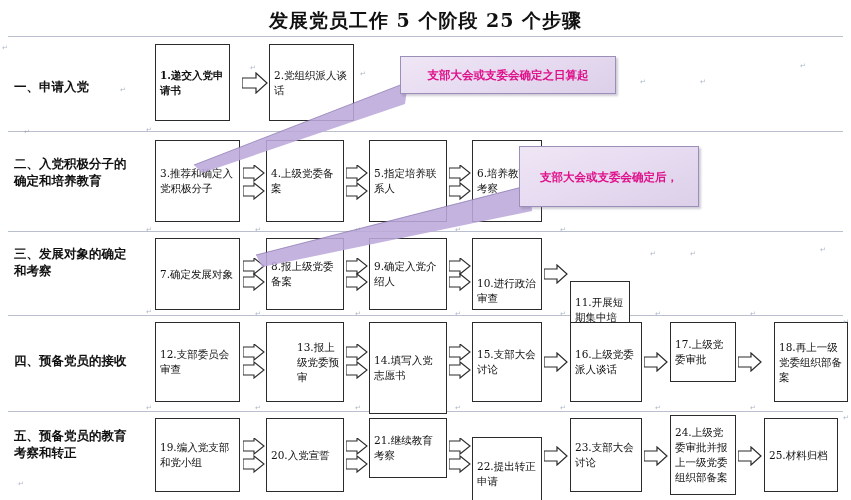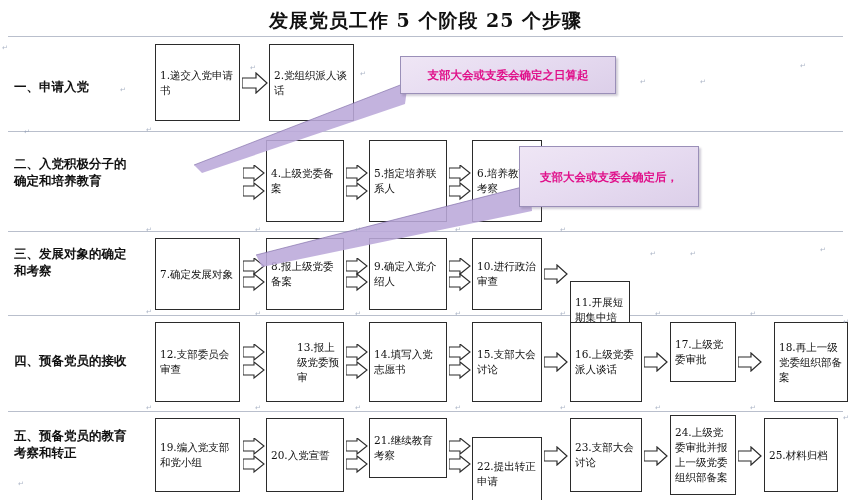--- a/index.html
+++ b/index.html
@@ -124,32 +124,35 @@
 
   <div class="stage-label" style="top:427px;">
     <div>五、预备党员的教育</div>
     <div>考察和转正</div>
   </div>
 
   <div class="stage-label" style="top:352px;">
     <div>四、预备党员的接收</div>
   </div>
 
-  <div class="node" style="left:155px;top:44px;width:85px;height:77px;">
+  <div class="node" style="left:155px;top:44px;width:75px;height:77px;font-weight:bold;">
     <span>1.递交入党申请书</span>
   </div>
   <div class="conn" style="left:242px;top:72px;">
     <svg width="26" height="22" viewBox="0 0 26 22">
       <polygon points="0,6 14,6 14,1 25,11 14,21 14,16 0,16" fill="#ffffff" stroke="#2b2b2b" stroke-width="1.2"></polygon>
     </svg>
   </div>
   <div class="node" style="left:269px;top:44px;width:85px;height:77px;">
     <span>2.党组织派人谈话</span>
   </div>
 
+  <div class="node" style="left:155px;top:140px;width:85px;height:82px;">
+    <span>3.推荐和确定入党积极分子</span>
+  </div>
   <div class="conn" style="left:243px;top:165px;">
     <svg width="22" height="36" viewBox="0 0 22 36">
       <polygon points="0,3 11,3 11,0 21,8 11,16 11,13 0,13" fill="#ffffff" stroke="#2b2b2b" stroke-width="1.1"></polygon>
       <polygon points="0,21 11,21 11,18 21,26 11,34 11,31 0,31" fill="#ffffff" stroke="#2b2b2b" stroke-width="1.1"></polygon>
     </svg>
   </div>
   <div class="node" style="left:266px;top:140px;width:78px;height:82px;">
     <span>4.上级党委备案</span>
   </div>
   <div class="conn" style="left:346px;top:165px;">
@@ -191,21 +194,21 @@
   </div>
   <div class="node" style="left:369px;top:238px;width:78px;height:72px;">
     <span>9.确定入党介绍人</span>
   </div>
   <div class="conn" style="left:449px;top:258px;">
     <svg width="22" height="34" viewBox="0 0 22 34">
       <polygon points="0,3 11,3 11,0 21,8 11,16 11,13 0,13" fill="#ffffff" stroke="#2b2b2b" stroke-width="1.1"></polygon>
       <polygon points="0,19 11,19 11,16 21,24 11,32 11,29 0,29" fill="#ffffff" stroke="#2b2b2b" stroke-width="1.1"></polygon>
     </svg>
   </div>
-  <div class="node" style="left:472px;top:238px;width:70px;height:72px;">
+  <div class="node" style="left:472px;top:238px;width:70px;height:72px;align-items:flex-end;">
     <span>10.进行政治审查</span>
   </div>
   <div class="conn" style="left:544px;top:264px;">
     <svg width="24" height="20" viewBox="0 0 24 20">
       <polygon points="0,5 13,5 13,1 23,10 13,19 13,15 0,15" fill="#ffffff" stroke="#2b2b2b" stroke-width="1.2"></polygon>
     </svg>
   </div>
   <div class="node" style="left:570px;top:238px;width:60px;height:72px;margin-top:43px;">
     <span>11.开展短期集中培训</span>
   </div>
@@ -221,21 +224,21 @@
   </div>
   <div class="node" style="left:266px;top:322px;width:78px;height:80px;padding-left:30px;">
     <span>13.报上级党委预审</span>
   </div>
   <div class="conn" style="left:346px;top:344px;">
     <svg width="22" height="36" viewBox="0 0 22 36">
       <polygon points="0,3 11,3 11,0 21,8 11,16 11,13 0,13" fill="#ffffff" stroke="#2b2b2b" stroke-width="1.1"></polygon>
       <polygon points="0,21 11,21 11,18 21,26 11,34 11,31 0,31" fill="#ffffff" stroke="#2b2b2b" stroke-width="1.1"></polygon>
     </svg>
   </div>
-  <div class="node" style="left:369px;top:322px;width:78px;height:80px;">
+  <div class="node" style="left:369px;top:322px;width:78px;height:92px;">
     <span>14.填写入党志愿书</span>
   </div>
   <div class="conn" style="left:449px;top:344px;">
     <svg width="22" height="36" viewBox="0 0 22 36">
       <polygon points="0,3 11,3 11,0 21,8 11,16 11,13 0,13" fill="#ffffff" stroke="#2b2b2b" stroke-width="1.1"></polygon>
       <polygon points="0,21 11,21 11,18 21,26 11,34 11,31 0,31" fill="#ffffff" stroke="#2b2b2b" stroke-width="1.1"></polygon>
     </svg>
   </div>
   <div class="node" style="left:472px;top:322px;width:70px;height:80px;">
     <span>15.支部大会讨论</span>

